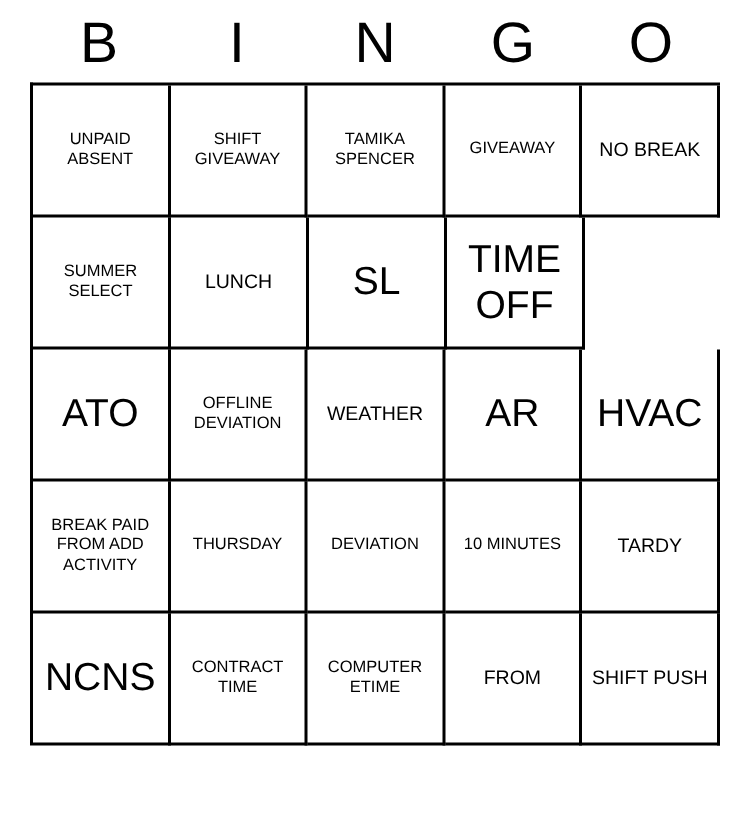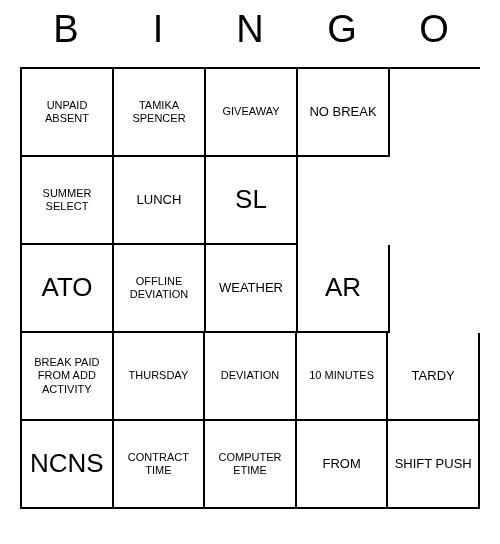--- a/index.html
+++ b/index.html
@@ -22,21 +22,20 @@
     .bingo-header-letter {
       font-size: 38px;
       font-weight: normal;
       width: 84px;
       text-align: center;
     }
     .bingo-grid {
       border-top: 2px solid #000;
       border-left: 2px solid #000;
       width: 460px;
-      margin-top: 12px;
     }
     .bingo-row {
       display: flex;
     }
     .bingo-cell {
       border-right: 2px solid #000;
       border-bottom: 2px solid #000;
       width: 92px;
       min-height: 88px;
       display: flex;
@@ -64,34 +63,37 @@
 <div class="bingo-header-letter">B</div>
     <div class="bingo-header-letter">I</div>
     <div class="bingo-header-letter">N</div>
     <div class="bingo-header-letter">G</div>
     <div class="bingo-header-letter">O</div>
   </div>
 <div class="bingo-grid">
 
 <div class="bingo-row">
       <div class="bingo-cell small-text">UNPAID ABSENT</div>
+      <div class="bingo-cell small-text">SHIFT GIVEAWAY</div>
       <div class="bingo-cell small-text">TAMIKA SPENCER</div>
       <div class="bingo-cell small-text">GIVEAWAY</div>
       <div class="bingo-cell">NO BREAK</div>
     </div>
     <div class="bingo-row">
       <div class="bingo-cell small-text">SUMMER SELECT</div>
       <div class="bingo-cell">LUNCH</div>
       <div class="bingo-cell large-text">SL</div>
+      <div class="bingo-cell large-text">TIME OFF</div>
     </div>
     <div class="bingo-row">
       <div class="bingo-cell large-text">ATO</div>
       <div class="bingo-cell small-text">OFFLINE DEVIATION</div>
       <div class="bingo-cell">WEATHER</div>
       <div class="bingo-cell large-text">AR</div>
+      <div class="bingo-cell large-text">HVAC</div>
     </div>
     <div class="bingo-row">
       <div class="bingo-cell small-text">BREAK PAID FROM ADD ACTIVITY</div>
       <div class="bingo-cell small-text">THURSDAY</div>
       <div class="bingo-cell small-text">DEVIATION</div>
       <div class="bingo-cell small-text">10 MINUTES</div>
       <div class="bingo-cell">TARDY</div>
     </div>
     <div class="bingo-row">
       <div class="bingo-cell large-text">NCNS</div>

